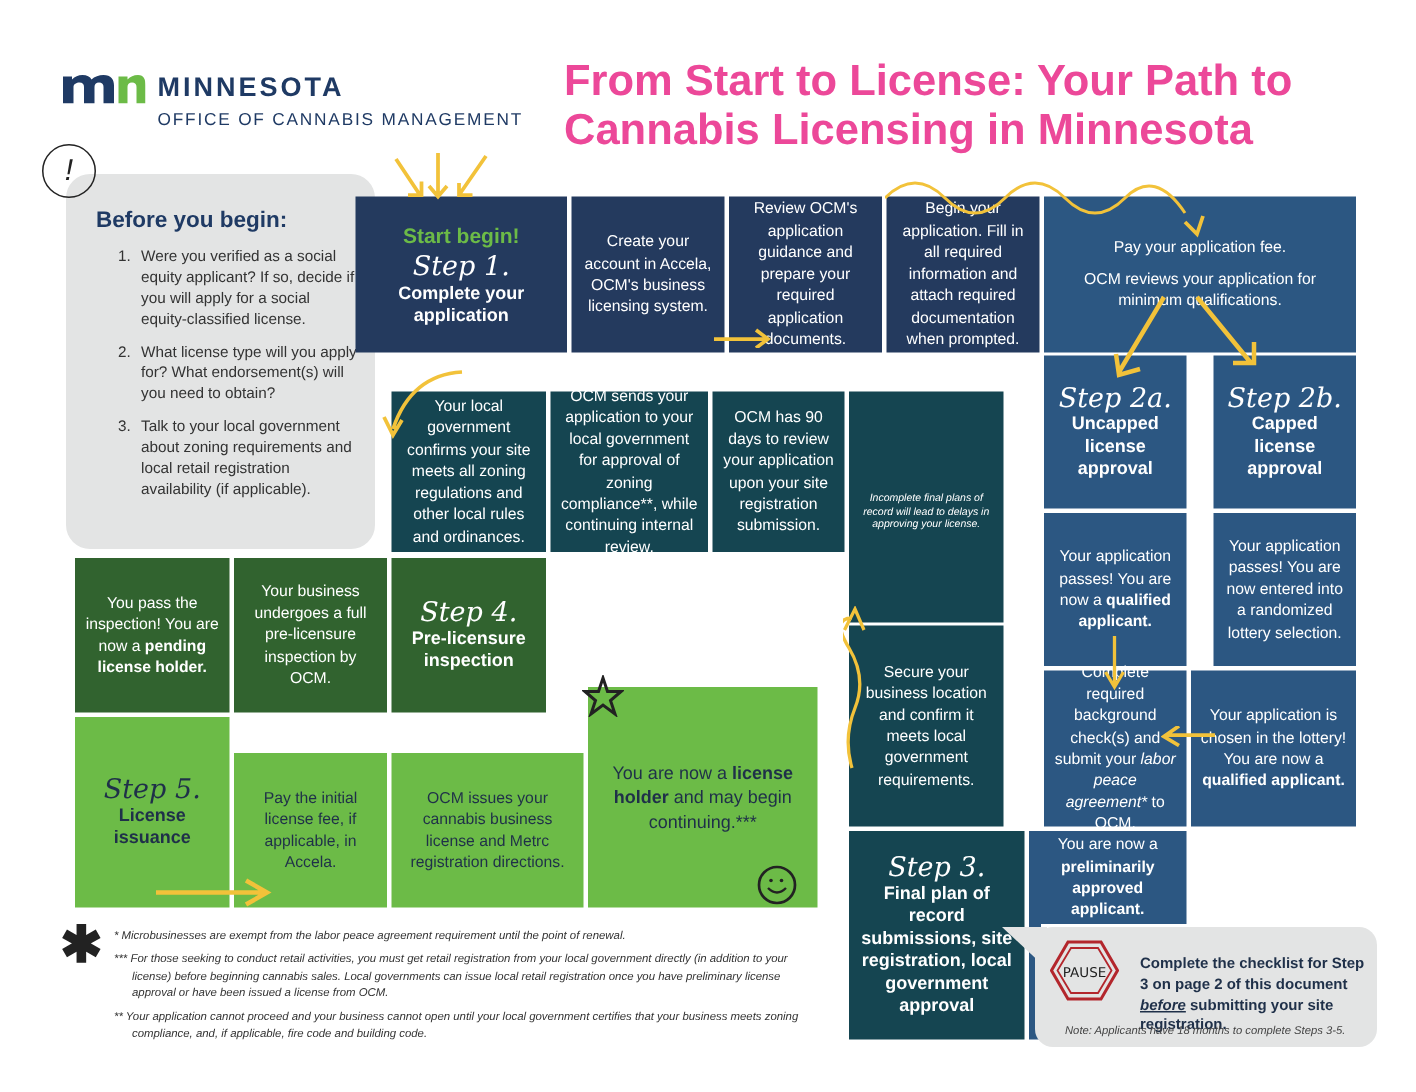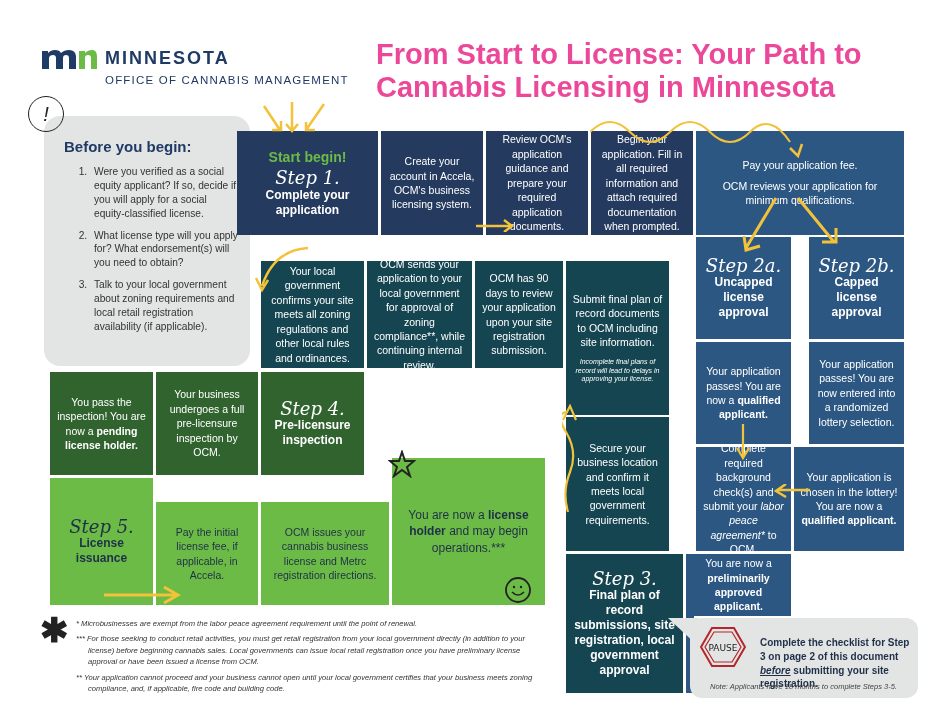--- a/index.html
+++ b/index.html
@@ -102,21 +102,20 @@
   <div><span>You are now a </span><b>preliminarily approved applicant.</b></div>
 </div>
 <div class="abs blue" style="left:686px;top:616px;width:8px;height:77px;"></div>
 
 <div class="box teal" style="left:566px;top:554px;width:117px;height:139px;">
   <div class="step">Step 3.</div>
   <div class="steptitle">Final plan of record submissions, site registration, local government approval</div>
 </div>
 <div class="box teal" style="left:566px;top:417px;width:103px;height:134px;">Secure your business location and confirm it meets local government requirements.</div>
 <div class="box teal" style="left:566px;top:261px;width:103px;height:154px;">
-  <div>Submit final plan of record documents to OCM including site information.</div>
   <div class="note-it">Incomplete final plans of record will lead to delays in approving your license.</div>
 </div>
 <div class="box teal" style="left:475px;top:261px;width:88px;height:107px;">OCM has 90 days to review your application upon your site registration submission.</div>
 <div class="box teal" style="left:367px;top:261px;width:105px;height:107px;">OCM sends your application to your local government for approval of zoning compliance**, while continuing internal review.</div>
 <div class="box teal" style="left:261px;top:261px;width:103px;height:107px;">Your local government confirms your site meets all zoning regulations and other local rules and ordinances.</div>
 
 <div class="box dgreen" style="left:261px;top:372px;width:103px;height:103px;">
   <div class="step">Step 4.</div>
   <div class="steptitle">Pre-licensure inspection</div>
 </div>
@@ -125,21 +124,21 @@
   <div><span>You pass the inspection! You are now a </span><b>pending license holder.</b></div>
 </div>
 
 <div class="box lgreen" style="left:50px;top:478px;width:103px;height:127px;">
   <div class="step">Step 5.</div>
   <div class="steptitle">License issuance</div>
 </div>
 <div class="box lgreen" style="left:156px;top:502px;width:102px;height:103px;">Pay the initial license fee, if applicable, in Accela.</div>
 <div class="box lgreen" style="left:261px;top:502px;width:128px;height:103px;">OCM issues your cannabis business license and Metrc registration directions.</div>
 <div class="box lgreen" style="left:392px;top:458px;width:153px;height:147px;font-size:12px;">
-  <div><span>You are now a </span><b>license holder</b><span> and may begin operations.***</span></div>
+  <div><span>You are now a </span><b>license holder</b><span> and may begin continuing.***</span></div>
 </div>
 
 <svg class="hand" style="left:388px;top:450px;" width="28" height="28" viewBox="0 0 28 28">
   <path d="M14 2l3 9h9l-7 6 3 9-8-6-8 6 3-9-7-6h9z" fill="none" stroke="#222" stroke-width="2"></path>
 </svg>
 <svg class="hand" style="left:504px;top:576px;" width="28" height="28" viewBox="0 0 28 28">
   <circle cx="14" cy="14" r="12" fill="none" stroke="#222" stroke-width="1.8"></circle>
   <circle cx="10" cy="11" r="1.2" fill="#222"></circle>
     <circle cx="17" cy="11" r="1.2" fill="#222"></circle>
   <path d="M8 16q6 6 12 0" fill="none" stroke="#222" stroke-width="1.6"></path>

